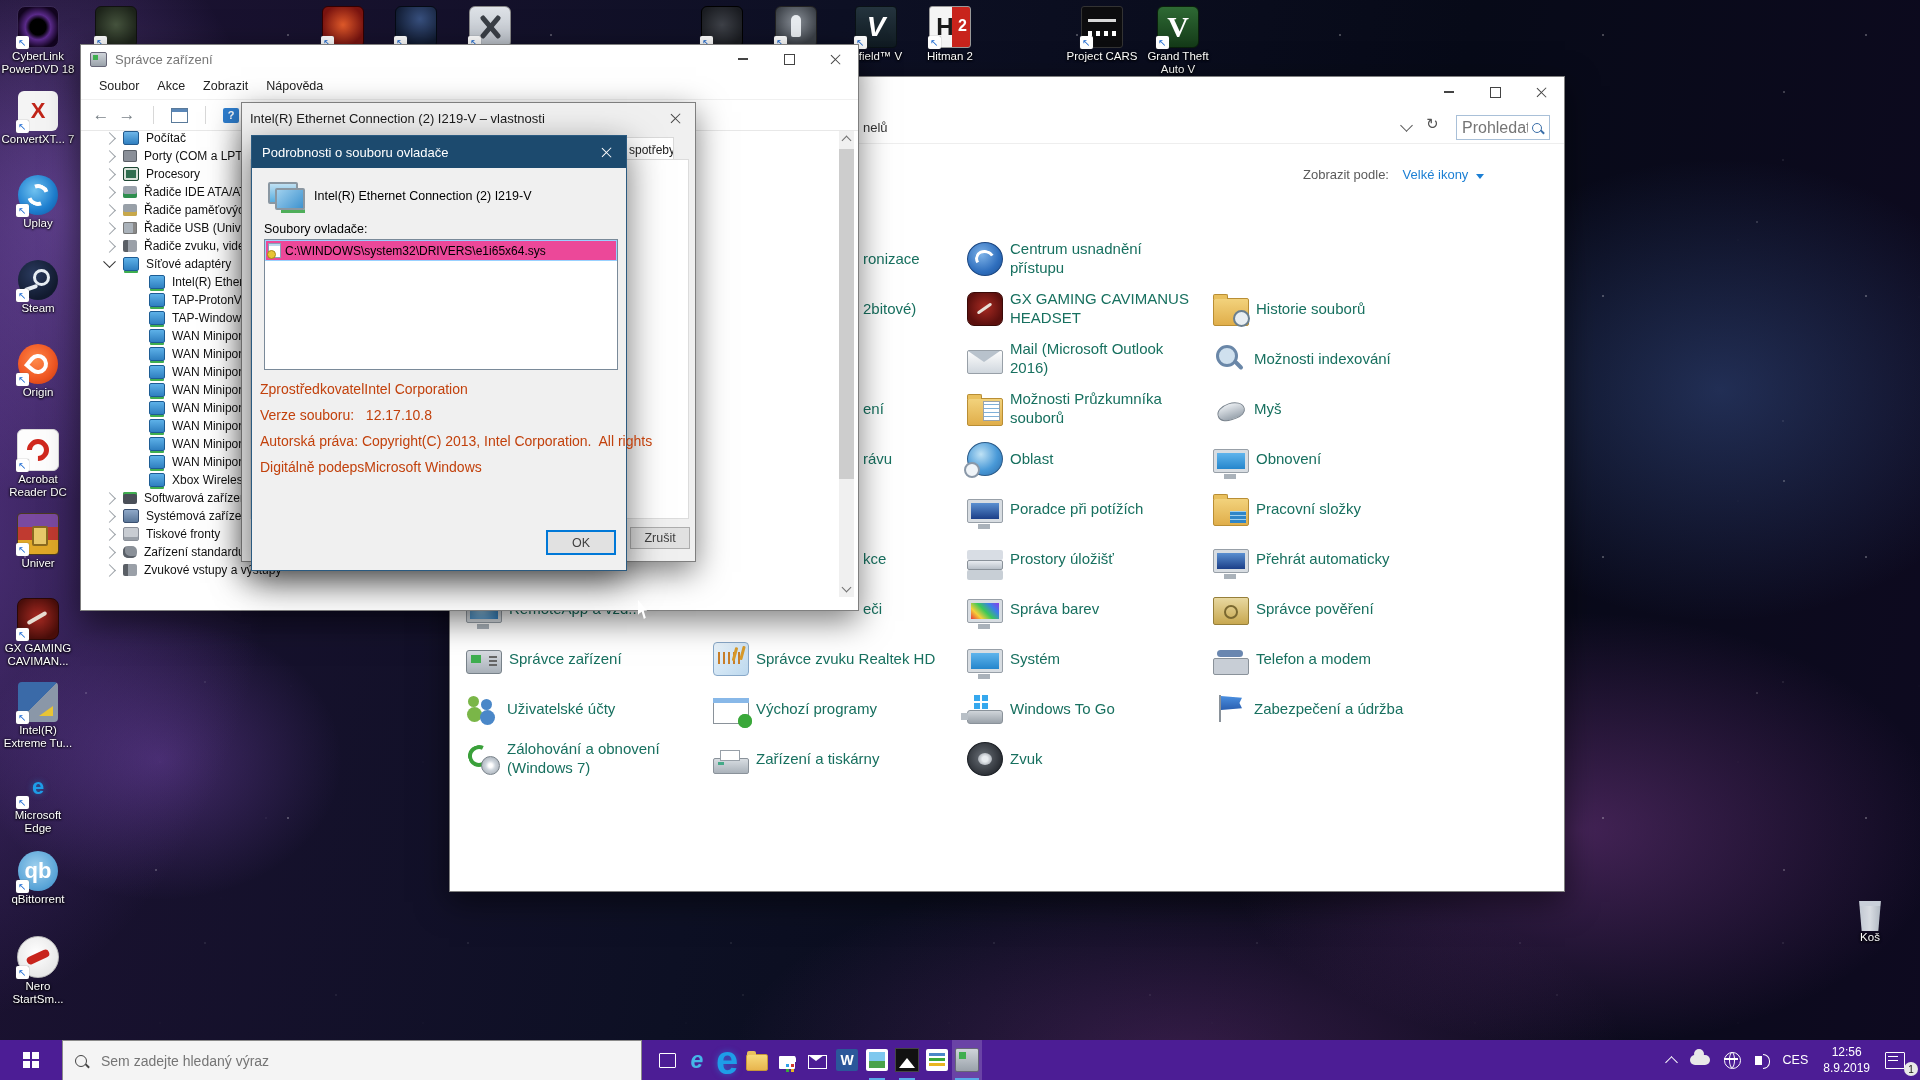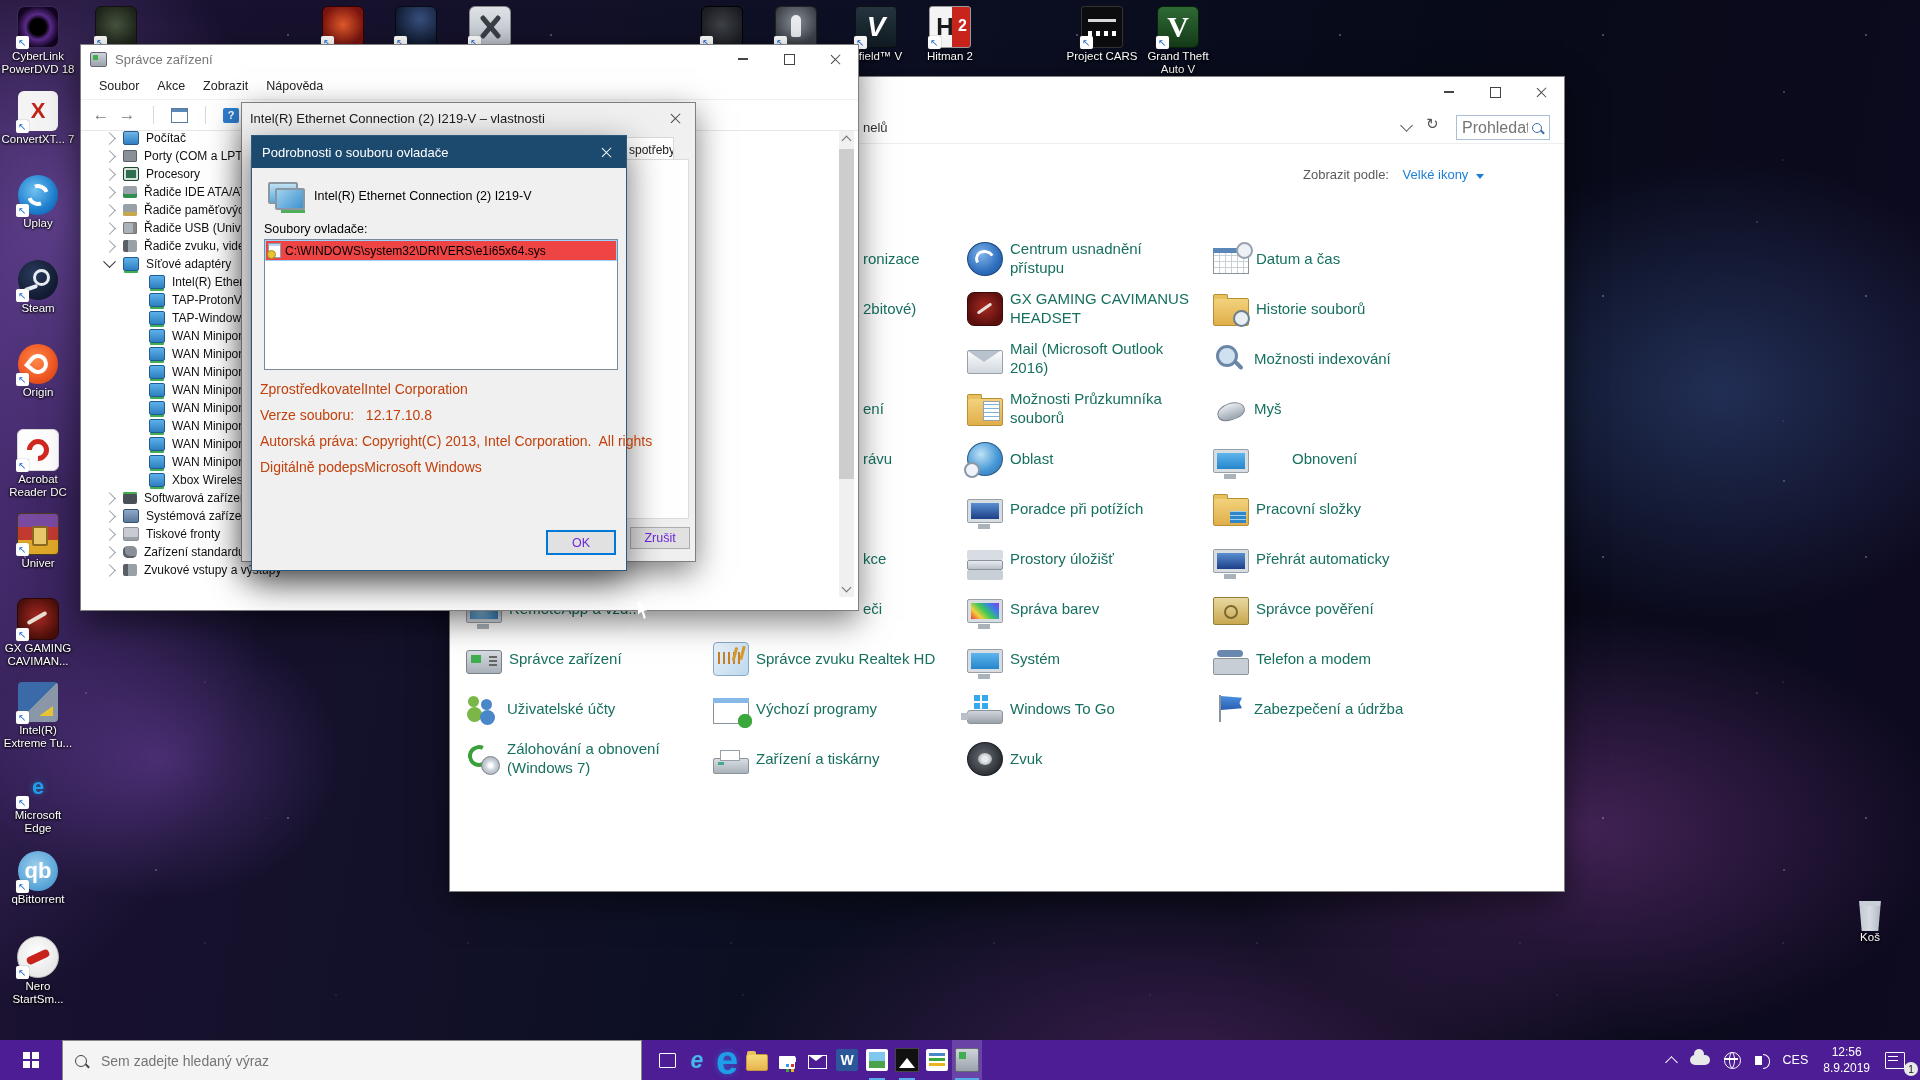--- a/index.html
+++ b/index.html
@@ -134,37 +134,37 @@
   .sb-tri{width:6px;height:6px;border-right:1.5px solid #707070;border-bottom:1.5px solid #707070}
   .up .sb-tri{transform:rotate(-135deg);margin-top:3px}.down .sb-tri{transform:rotate(45deg);margin-bottom:3px}
   #dm-thumb{position:absolute;left:0;top:18px;width:15px;height:330px;background:#cdcdcd}
   
   #props-dialog{left:241px;top:102px;width:453px;height:458px;background:#f0f0f0;z-index:30}
   #props-dialog .titlebar{background:#f0f0f0;height:30px}
   #props-dialog .title-text{color:#1a1a1a}
   .tab{position:absolute;left:384px;top:34px;width:44px;height:23px;background:#fff;border:1px solid #d9d9d9;border-bottom:none;
     font-size:12px;color:#222;overflow:hidden;display:flex;align-items:center;padding-left:2px}
   .tab-page{position:absolute;left:8px;top:56px;width:437px;height:358px;background:#fff;border:1px solid #dcdcdc}
-  .btn{background:#e1e1e1;border:1px solid #adadad;font-size:12.5px;color:#6d28d9;display:flex;align-items:center;justify-content:center}
+  .btn{background:#e1e1e1;border:1px solid #adadad;font-size:12.5px;color:#404040;display:flex;align-items:center;justify-content:center}
   #cancel-btn{position:absolute;left:388px;top:424px;width:60px;height:22px}
   
   #driver-dialog{left:251px;top:135px;width:374px;height:434px;background:#f0f0f0;border:1px solid #2a5a80;box-shadow:0 12px 34px rgba(0,0,0,.55);z-index:40}
   #driver-dialog .dlg-titlebar{height:32px;background:#1c4a6e;display:flex;align-items:center;justify-content:space-between}
   .dlg-title{color:#fff;font-size:13px;margin-left:10px}
   .dlg-close{width:40px;height:32px;display:flex;align-items:center;justify-content:center}
   .dlg-close .x{position:relative;width:11px;height:11px}
   .dlg-close .x::before,.dlg-close .x::after{content:"";position:absolute;left:5px;top:-1px;width:1.4px;height:13px;background:#fff}
   .dlg-close .x::before{transform:rotate(45deg)}.dlg-close .x::after{transform:rotate(-45deg)}
   .adapter-icon{position:absolute;left:14px;top:46px;width:40px;height:32px}
   .adapter-icon::before{content:"";position:absolute;left:2px;top:0;width:26px;height:18px;background:linear-gradient(#bfe0f2,#58aee0);border:2px solid #8a97a2;border-radius:2px}
   .adapter-icon::after{content:"";position:absolute;left:9px;top:6px;width:26px;height:18px;background:linear-gradient(135deg,#9fd0ee,#3f93cf);border:2px solid #8a97a2;border-radius:2px;box-shadow:3px 6px 0 -3px #4fae5a}
   .dlg-devname{position:absolute;left:62px;top:53px;font-size:12.5px;color:#000}
   .dlg-label{position:absolute;left:12px;top:86px;font-size:12.5px;color:#000}
   #driver-files{position:absolute;left:12px;top:103px;width:352px;height:129px;background:#fff;border:1px solid #7a8a99;overflow:hidden}
-  .file-row{height:19px;display:flex;align-items:center;background:#ef4444;border:1px solid #99d1ff;font-size:12px;color:#000;padding-left:2px}
+  .file-row{height:19px;display:flex;align-items:center;background:#ec4899;border:1px solid #99d1ff;font-size:12px;color:#000;padding-left:2px}
   .file-cert-icon{width:11px;height:13px;flex:none;margin-right:4px;background:#fff;border:1px solid #88a0b8;position:relative;
     box-shadow:inset 0 2px 0 #bcd8ee}
   .file-cert-icon::after{content:"";position:absolute;left:-2px;bottom:-2px;width:7px;height:7px;border-radius:50%;background:#e8c435;border:1px solid #a88a18}
   .dlg-line{position:absolute;left:8px;font-size:14px;color:#c2410c;white-space:pre}
   #ok-btn{position:absolute;left:294px;top:394px;width:70px;height:25px;border:2px solid #0078d7}
   
   #cp-window{left:449px;top:76px;width:1114px;height:814px;z-index:10}
   #cp-window .titlebar{height:34px}
   #cp-addressbar{position:absolute;left:0;top:34px;right:0;height:32px;border-bottom:1px solid #eee;display:flex;align-items:center}
   .addr-frag{position:absolute;left:413px;font-size:13px;color:#333}
@@ -657,41 +657,37 @@
           <span class="cp-label">Windows To Go</span>
         </div>
 
         <div class="cp-item" style="top: 500px;">
           <div class="cpi sound-icon"></div>
           <span class="cp-label">Zvuk</span>
         </div>
       </div>
     <div class="cp-col" id="cp-col4">
 
-        <div class="cp-item" style="top: 0px;">
-          <div class="cpi datetime-icon"></div>
-          <span class="cp-label">Datum a čas</span>
-        </div>
 
         <div class="cp-item" style="top: 50px;">
           <div class="cpi folder-ic file-history-icon"></div>
           <span class="cp-label">Historie souborů</span>
         </div>
 
         <div class="cp-item" style="top: 100px;">
           <div class="cpi indexing-icon"></div>
           <span class="cp-label">Možnosti indexování</span>
         </div>
 
         <div class="cp-item" style="top: 150px;">
           <div class="cpi mouse-icon"></div>
           <span class="cp-label">Myš</span>
         </div>
 
-        <div class="cp-item" style="top: 200px; gap: 36px;">
+        <div class="cp-item" style="top: 200px;">
           <div class="cpi monitor-ic recovery-icon"></div>
           <span class="cp-label">Obnovení</span>
         </div>
 
         <div class="cp-item" style="top: 250px;">
           <div class="cpi folder-ic work-folders-icon"></div>
           <span class="cp-label">Pracovní složky</span>
         </div>
 
         <div class="cp-item" style="top: 300px;">

